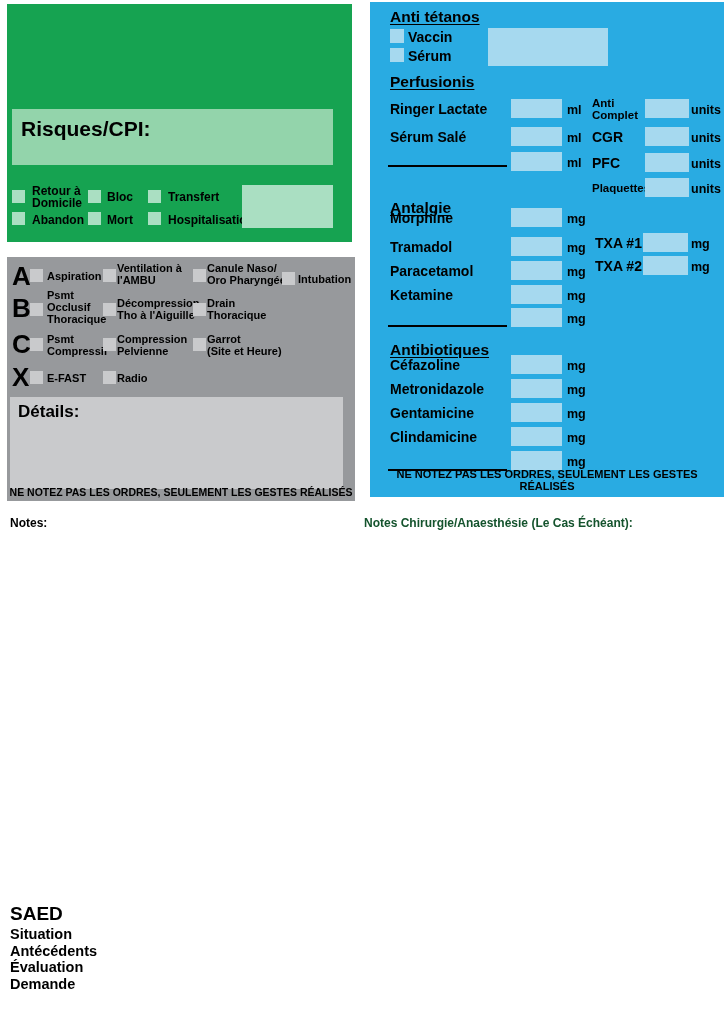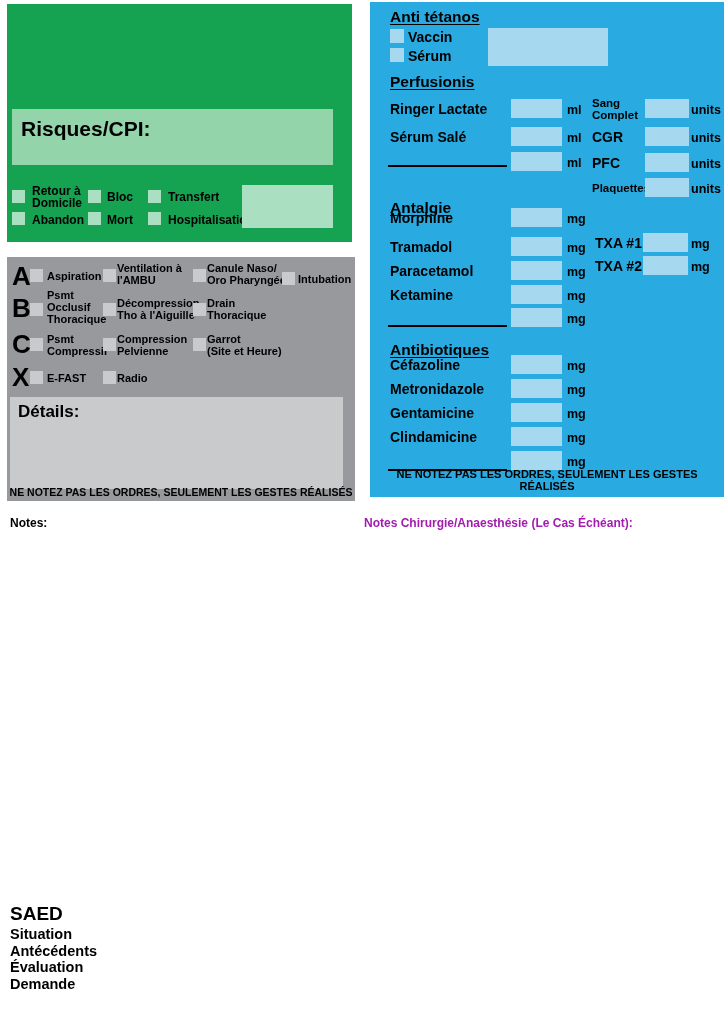--- a/index.html
+++ b/index.html
@@ -156,21 +156,21 @@
       <span class="ibox dinput"></span>
       <span class="dunit">ml</span>
     </div>
     <div class="drow" style="top:150px;">
       <span class="ibox dinput"></span>
       <span class="dunit">ml</span>
     </div>
     <div class="uline" style="top:163px;"></div>
 
     <div class="rrow" style="top:97px;">
-      <span class="dlabel small pre">Sang
+      <span class="dlabel small pre">Anti
 Complet</span>
       <span class="ibox dinput"></span>
       <span class="dunit">units</span>
     </div>
     <div class="rrow" style="top:125px;">
       <span class="dlabel">CGR</span>
       <span class="ibox dinput"></span>
       <span class="dunit">units</span>
     </div>
     <div class="rrow" style="top:151px;">
@@ -248,21 +248,21 @@
     <div class="drow" style="top:449px;">
       <span class="ibox dinput"></span>
       <span class="dunit">mg</span>
     </div>
     <div class="uline" style="top:467px;"></div>
 
     <div class="b-footer">NE NOTEZ PAS LES ORDRES, SEULEMENT LES GESTES RÉALISÉS</div>
   </section>
 
   <div class="notes-lbl" style="left:10px;top:516px;">Notes:</div>
-  <div class="notes-lbl" style="left:364px;top:516px;color:#a21caf;">Notes Chirurgie/Anaesthésie (Le Cas Échéant):</div>
+  <div class="notes-lbl" style="left:364px;top:516px;color:#14532d;">Notes Chirurgie/Anaesthésie (Le Cas Échéant):</div>
 
   <div class="saed-title">SAED</div>
   <div class="saed-list">
     <div>Situation</div>
     <div>Antécédents</div>
     <div>Évaluation</div>
     <div>Demande</div>
   </div>
 
 </div>

